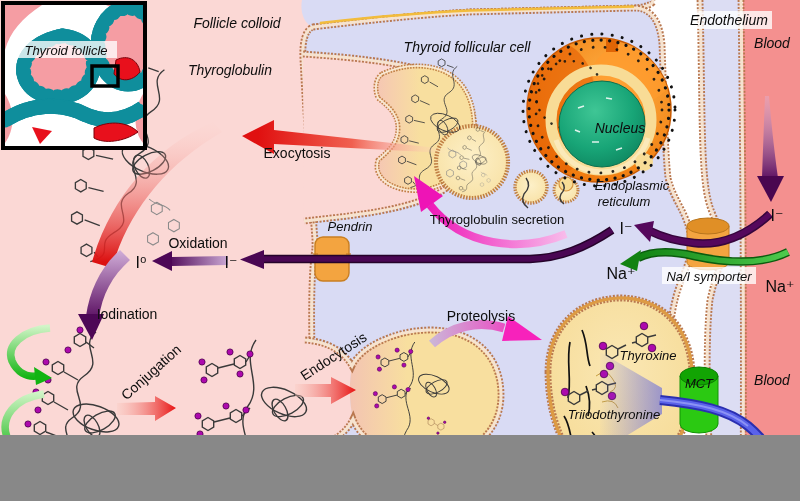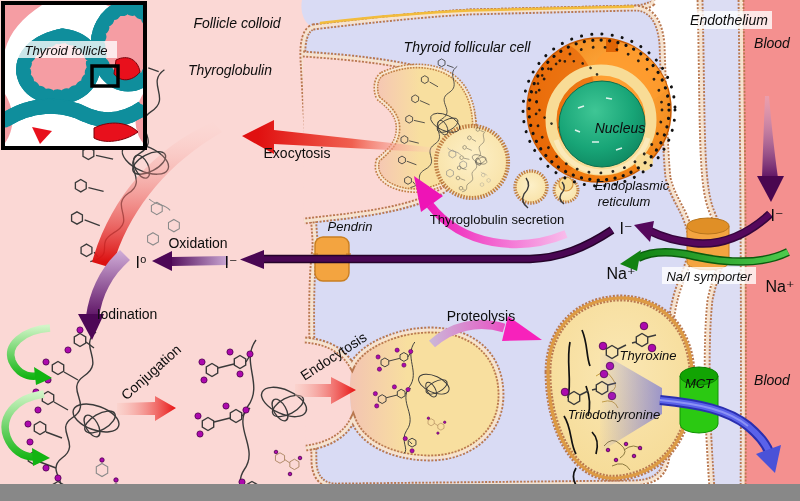--- a/index.html
+++ b/index.html
@@ -1,16 +1,16 @@
 <!DOCTYPE html>
 <html><head>
 <meta charset="utf-8">
 <style>
   html,body{margin:0;padding:0;background:#888;}
-  #stage{position:relative;width:800px;height:484px;overflow:hidden;background:#fbd8d5;}
+  #stage{position:relative;width:800px;height:435px;overflow:hidden;background:#fbd8d5;}
   svg{display:block;}
   text{font-family:"Liberation Sans","DejaVu Sans",sans-serif;fill:#0d0d0d;}
   .t14{font-size:14px}
   .t13{font-size:13px}
   .ion{font-size:16px}
   .it{font-style:italic}
   .mem{fill:none;stroke:#b97850;stroke-width:6.8;stroke-dasharray:2 1.5;}
   .memCore{fill:none;stroke:#f6e3cf;stroke-width:3;}
   .memS{fill:none;stroke:#c07f44;stroke-width:5;stroke-dasharray:1.6 1.3;}
   .memSCore{fill:none;stroke:#f8e8d0;stroke-width:1.8;}

